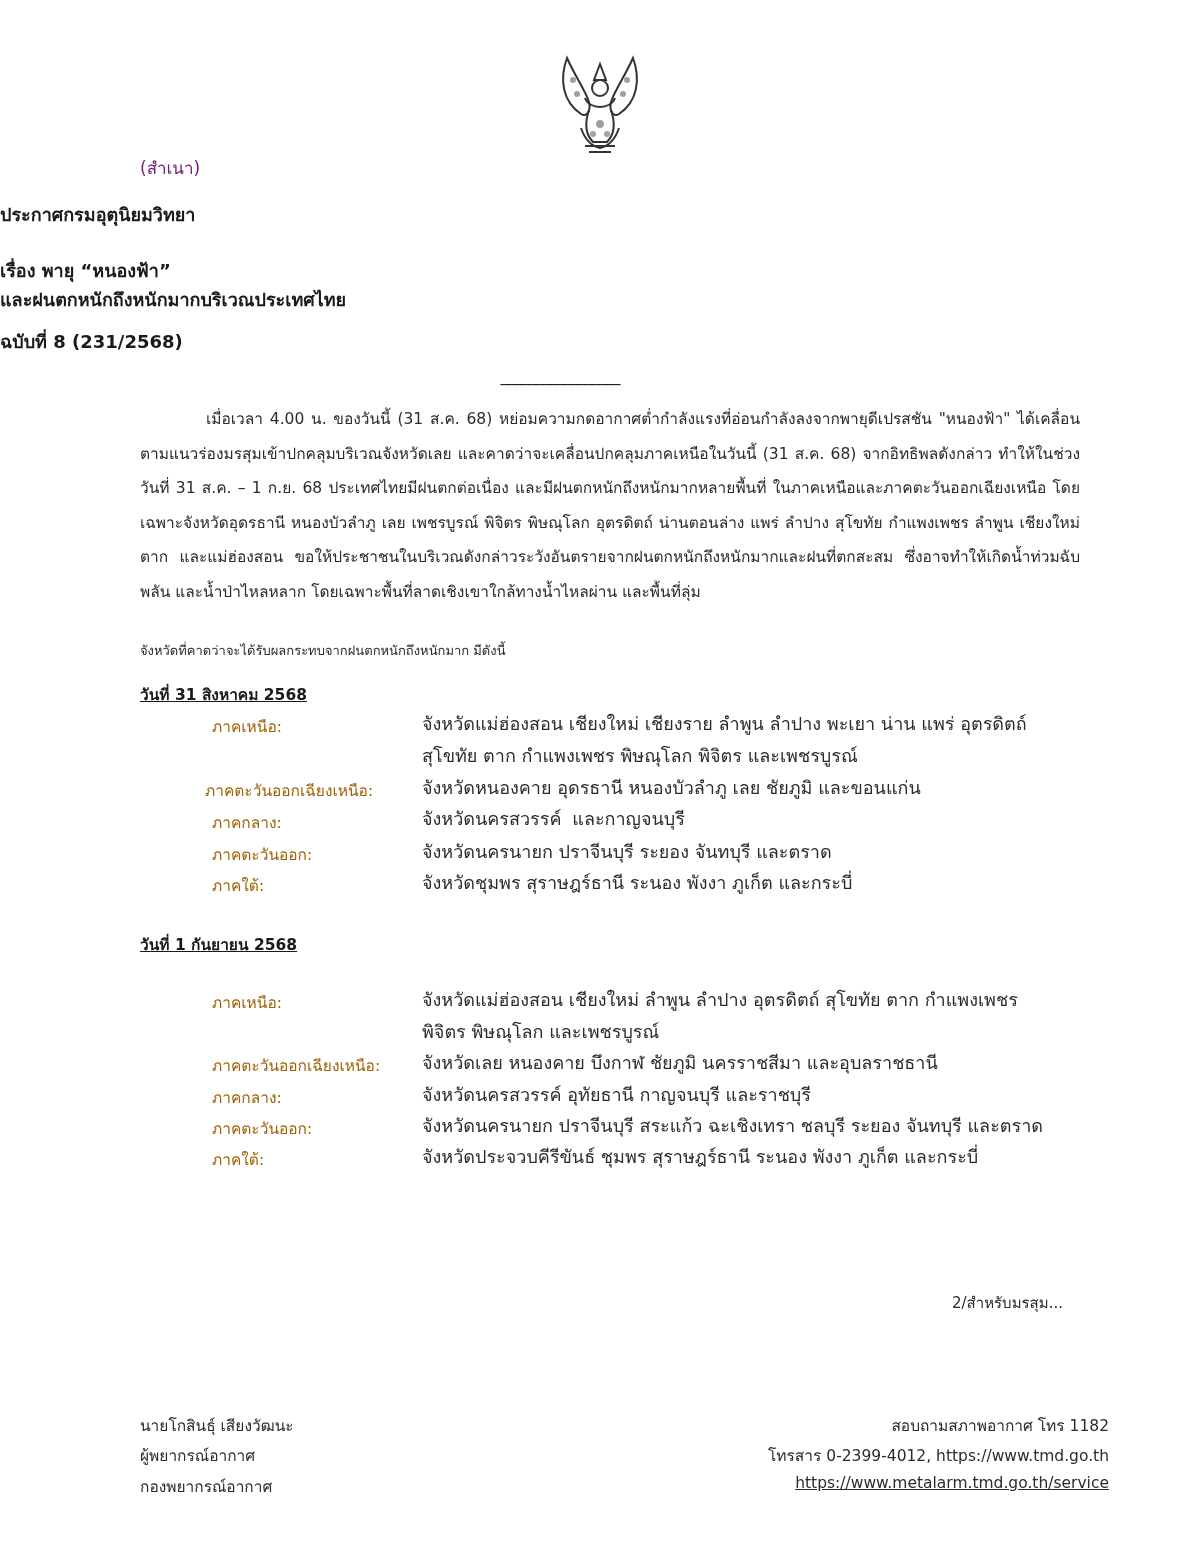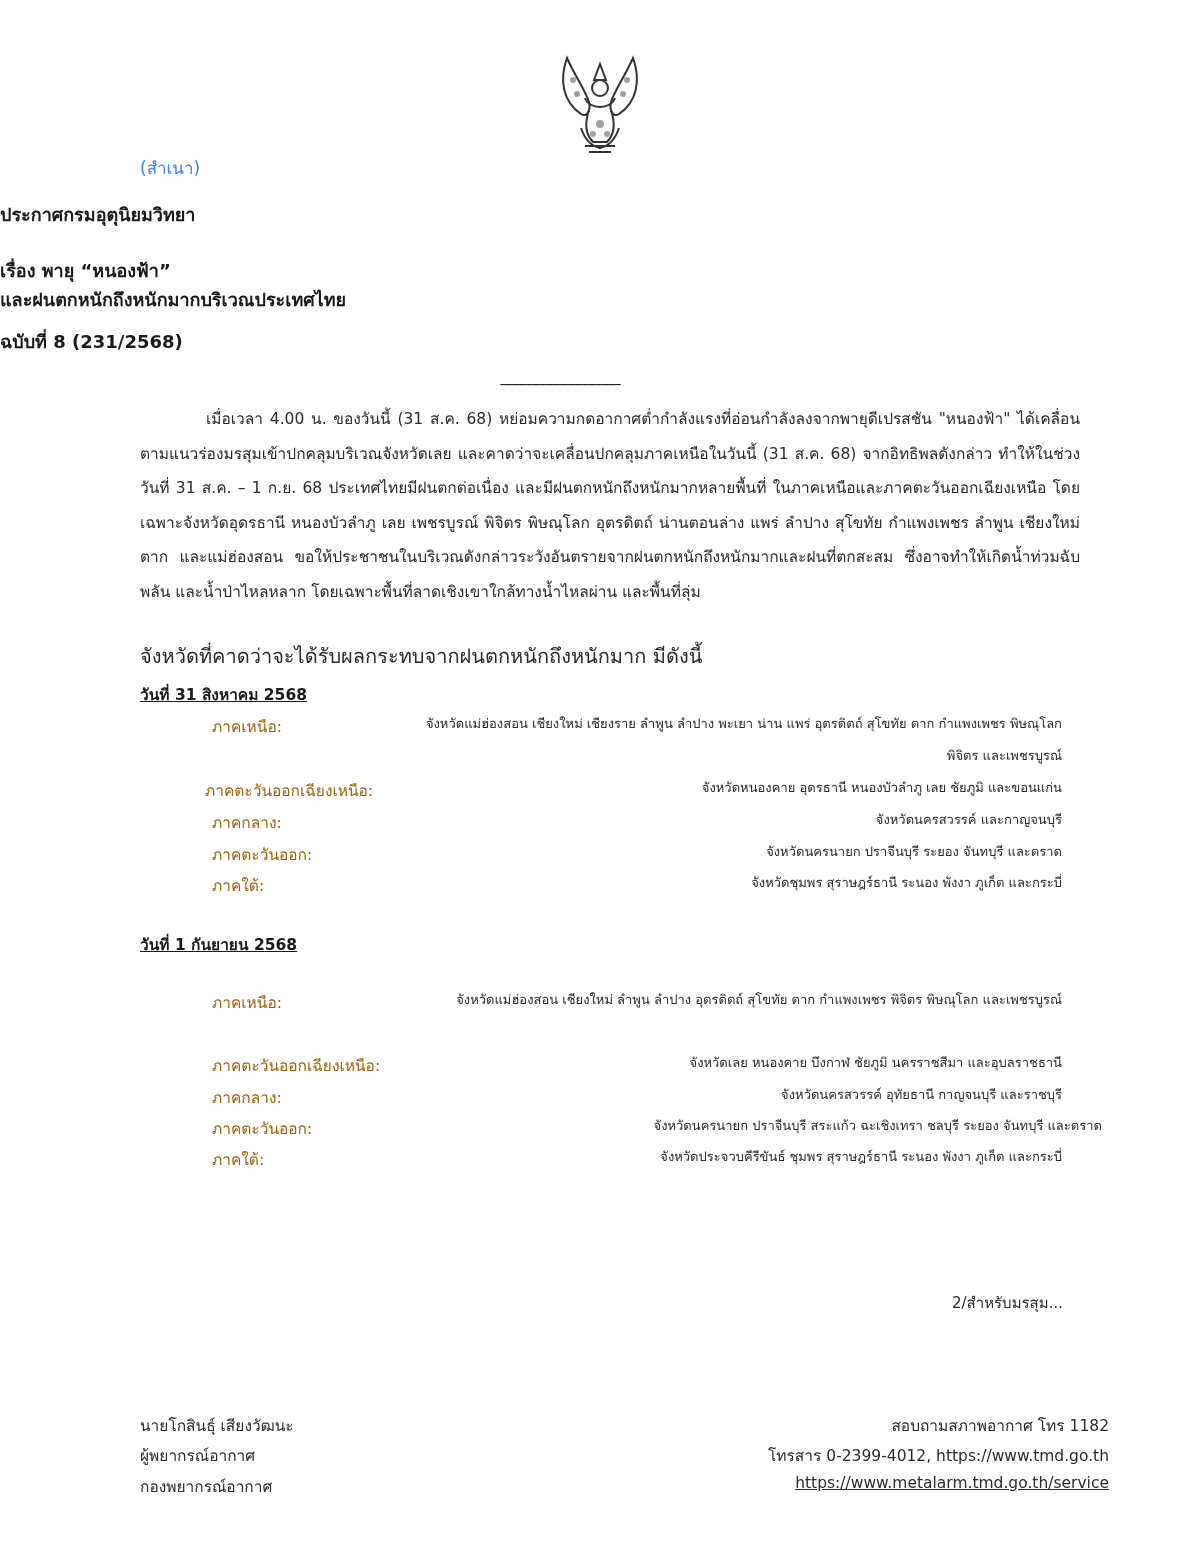--- a/index.html
+++ b/index.html
@@ -3,39 +3,39 @@
   <meta charset="utf-8">
   <style>
     html, body { margin: 0; padding: 0; background: #ffffff; }
     body {
       width: 1200px; height: 1553px; position: relative; overflow: hidden;
       font-family: "DejaVu Sans", "Liberation Sans", sans-serif;
       color: #2a2a2a;
     }
     .abs { position: absolute; }
     .emblem { left: 545px; top: 50px; width: 110px; height: 110px; }
-    .copy-label { left: 140px; top: 154px; font-size: 17px; color: #3b82f6; }
+    .copy-label { left: 140px; top: 154px; font-size: 17px; color: #701a75; }
     .title { left: 0; width: 1200px; text-align: left; font-weight: bold; font-size: 18px; color: #1a1a1a; }
     .t1 { top: 200px; }
     .t2 { top: 256px; }
     .t3 { top: 285px; }
     .t4 { top: 327px; }
     .dashes { top: 366px; left: 0; width: 1120px; text-align: center; font-size: 16px; letter-spacing: -1px; color: #1a1a1a; }
     .para {
       left: 140px; width: 940px; top: 402px;
       font-size: 15.5px; line-height: 34.5px; text-align: justify;
       text-indent: 66px; color: #2b2b2b;
     }
-    .intro { left: 140px; top: 640px; font-size: 20px; color: #2b2b2b; }
+    .intro { left: 140px; top: 640px; font-size: 13px; color: #2b2b2b; }
     .date-heading { left: 140px; font-size: 15.5px; font-weight: bold; text-decoration: underline; color: #1a1a1a; }
     .d1 { top: 682px; }
     .d2 { top: 932px; }
     .region-label { left: 205px; font-size: 15.5px; color: #a16207; white-space: nowrap; }
     .region-label.ind { left: 212px; }
-    .region-value { left: 422px; width: 640px; font-size: 13px; line-height: 32px; color: #2b2b2b; text-align: right; }
+    .region-value { left: 422px; width: 640px; font-size: 18px; line-height: 32px; color: #2b2b2b; }
     .page-next { left: 952px; top: 1291px; font-size: 15px; color: #2b2b2b; }
     .sig { left: 140px; font-size: 15.5px; color: #2b2b2b; }
     .contact { right: 91px; text-align: right; font-size: 15.5px; color: #2b2b2b; white-space: nowrap; }
   </style>
 </head>
 <body>
 
 <div class="abs emblem">
   <svg width="110" height="110" viewBox="0 0 110 110">
     <g fill="none" stroke="#333" stroke-width="2">
@@ -74,21 +74,21 @@
 
 <div class="abs date-heading d1">วันที่ 31 สิงหาคม 2568</div>
 
 <div class="abs region-label ind" style="top:714px;">ภาคเหนือ:</div>
 <div class="abs region-value" style="top:708px;">จังหวัดแม่ฮ่องสอน เชียงใหม่ เชียงราย ลำพูน ลำปาง พะเยา น่าน แพร่ อุตรดิตถ์ สุโขทัย ตาก กำแพงเพชร พิษณุโลก พิจิตร และเพชรบูรณ์</div>
 
 <div class="abs region-label" style="top:778px;">ภาคตะวันออกเฉียงเหนือ:</div>
 <div class="abs region-value" style="top:772px;">จังหวัดหนองคาย อุดรธานี หนองบัวลำภู เลย ชัยภูมิ และขอนแก่น</div>
 
 <div class="abs region-label ind" style="top:810px;">ภาคกลาง:</div>
-<div class="abs region-value" style="top:804px;">จังหวัดนครสวรรค์ และกาญจนบุรี</div>
+<div class="abs region-value" style="top:804px;font-family:Liberation Mono, monospace;">จังหวัดนครสวรรค์ และกาญจนบุรี</div>
 
 <div class="abs region-label ind" style="top:842px;">ภาคตะวันออก:</div>
 <div class="abs region-value" style="top:836px;">จังหวัดนครนายก ปราจีนบุรี ระยอง จันทบุรี และตราด</div>
 
 <div class="abs region-label ind" style="top:873px;">ภาคใต้:</div>
 <div class="abs region-value" style="top:867px;">จังหวัดชุมพร สุราษฎร์ธานี ระนอง พังงา ภูเก็ต และกระบี่</div>
 
 <div class="abs date-heading d2">วันที่ 1 กันยายน 2568</div>
 
 <div class="abs region-label ind" style="top:990px;">ภาคเหนือ:</div>

